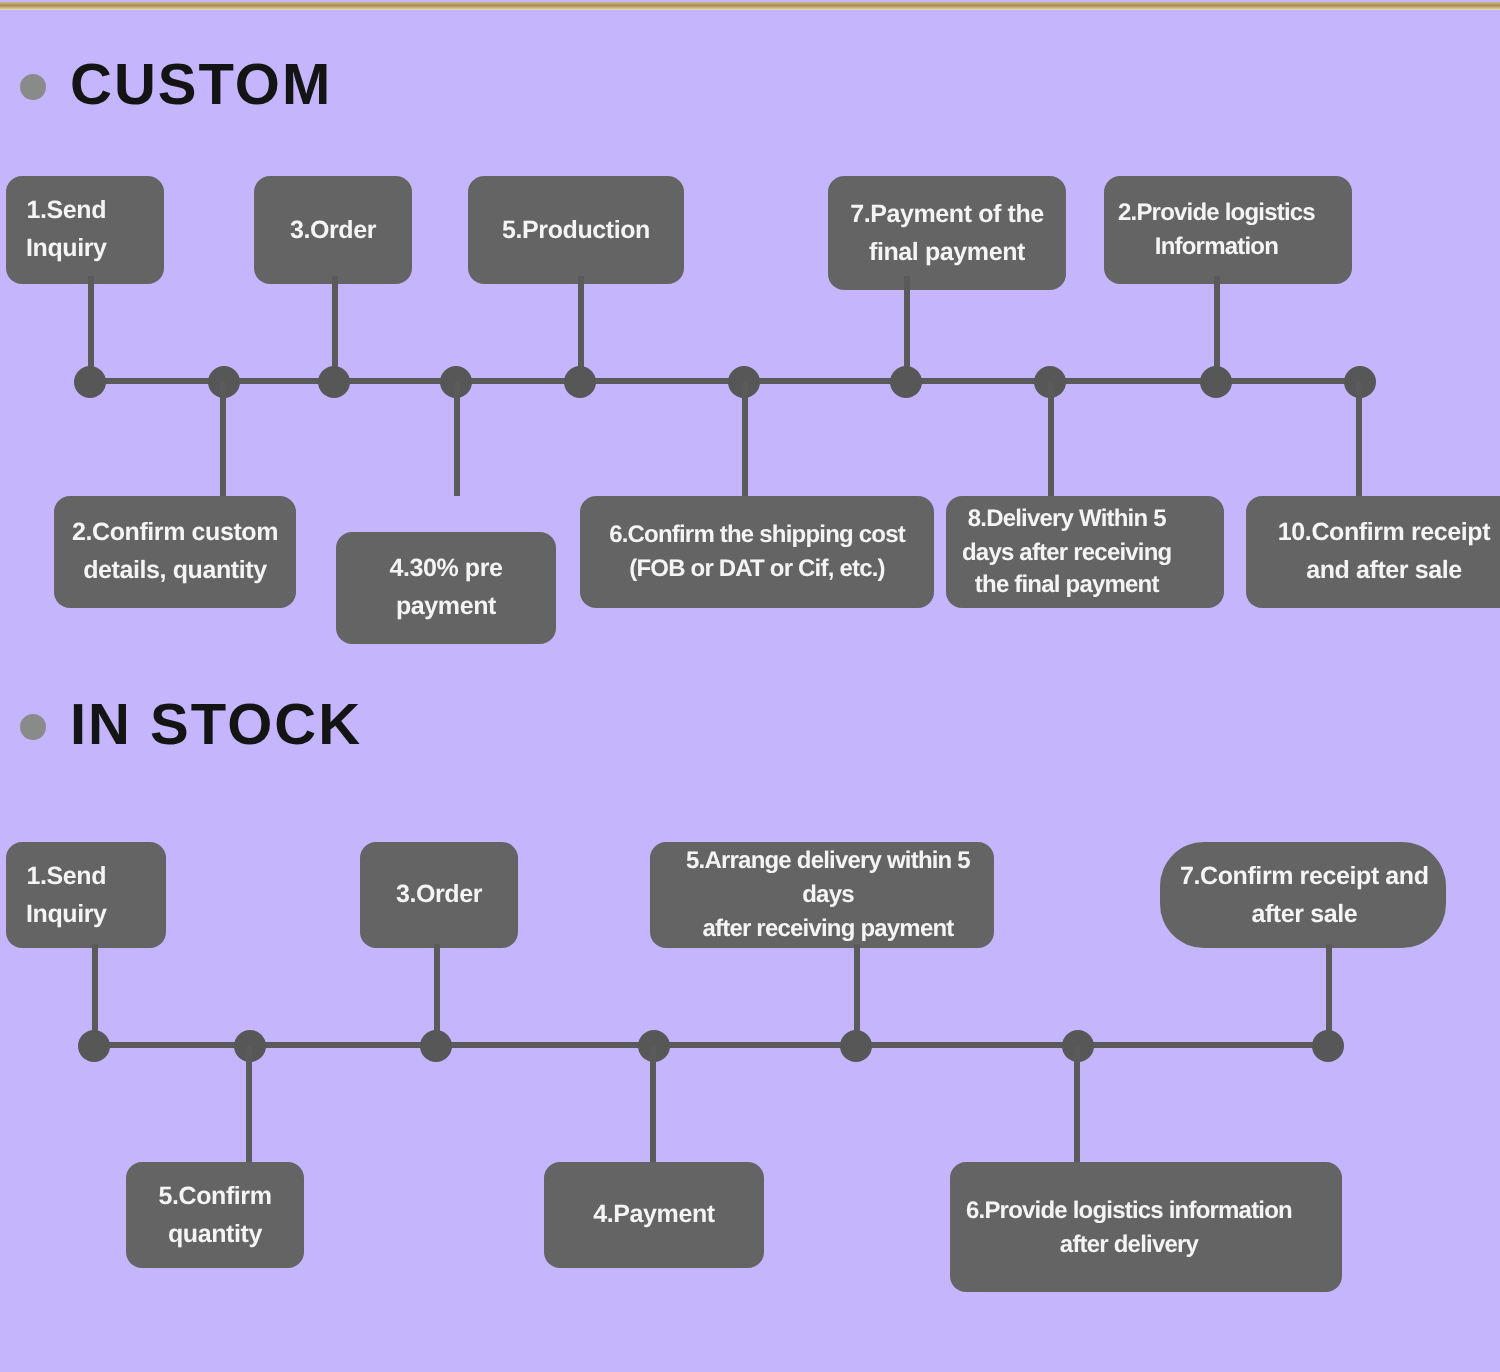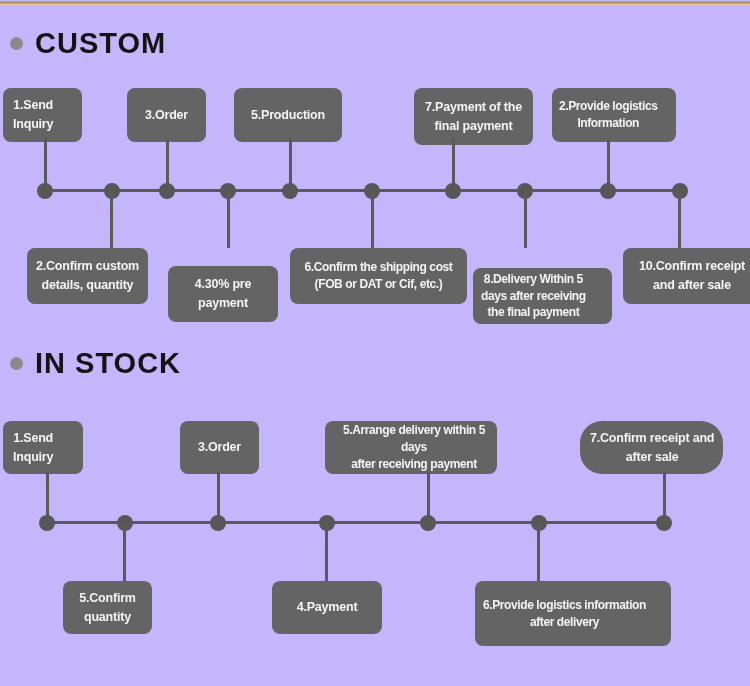--- a/index.html
+++ b/index.html
@@ -74,21 +74,21 @@
   <i class="vl" style="left:371px;top:191px;height:57px;"></i>
   <i class="vl" style="left:524px;top:191px;height:57px;"></i>
   <i class="vl" style="left:678px;top:191px;height:57px;"></i>
 
   <div class="box" style="left:27px;top:248px;width:121px;height:56px;">2.Confirm custom
 details, quantity</div>
   <div class="box" style="left:168px;top:248px;width:110px;height:56px;margin-top:18px;">4.30% pre
 payment</div>
   <div class="box fs12" style="left:290px;top:248px;width:177px;height:56px;">6.Confirm the shipping cost
 (FOB or DAT or Cif, etc.)</div>
-  <div class="box left fs12" style="left:473px;top:248px;width:139px;height:56px;padding-left:8px;margin-top:20px;">8.Delivery Within 5
+  <div class="box left fs12" style="left:473px;top:248px;width:139px;height:56px;padding-left:8px;">8.Delivery Within 5
 days after receiving
 the final payment</div>
   <div class="box" style="left:623px;top:248px;width:138px;height:56px;">10.Confirm receipt
 and after sale</div>
 
   <div class="sec-title" style="left:10px;top:347px;">
     <span class="bullet"></span>
     <h2>IN STOCK</h2>
   </div>
 

